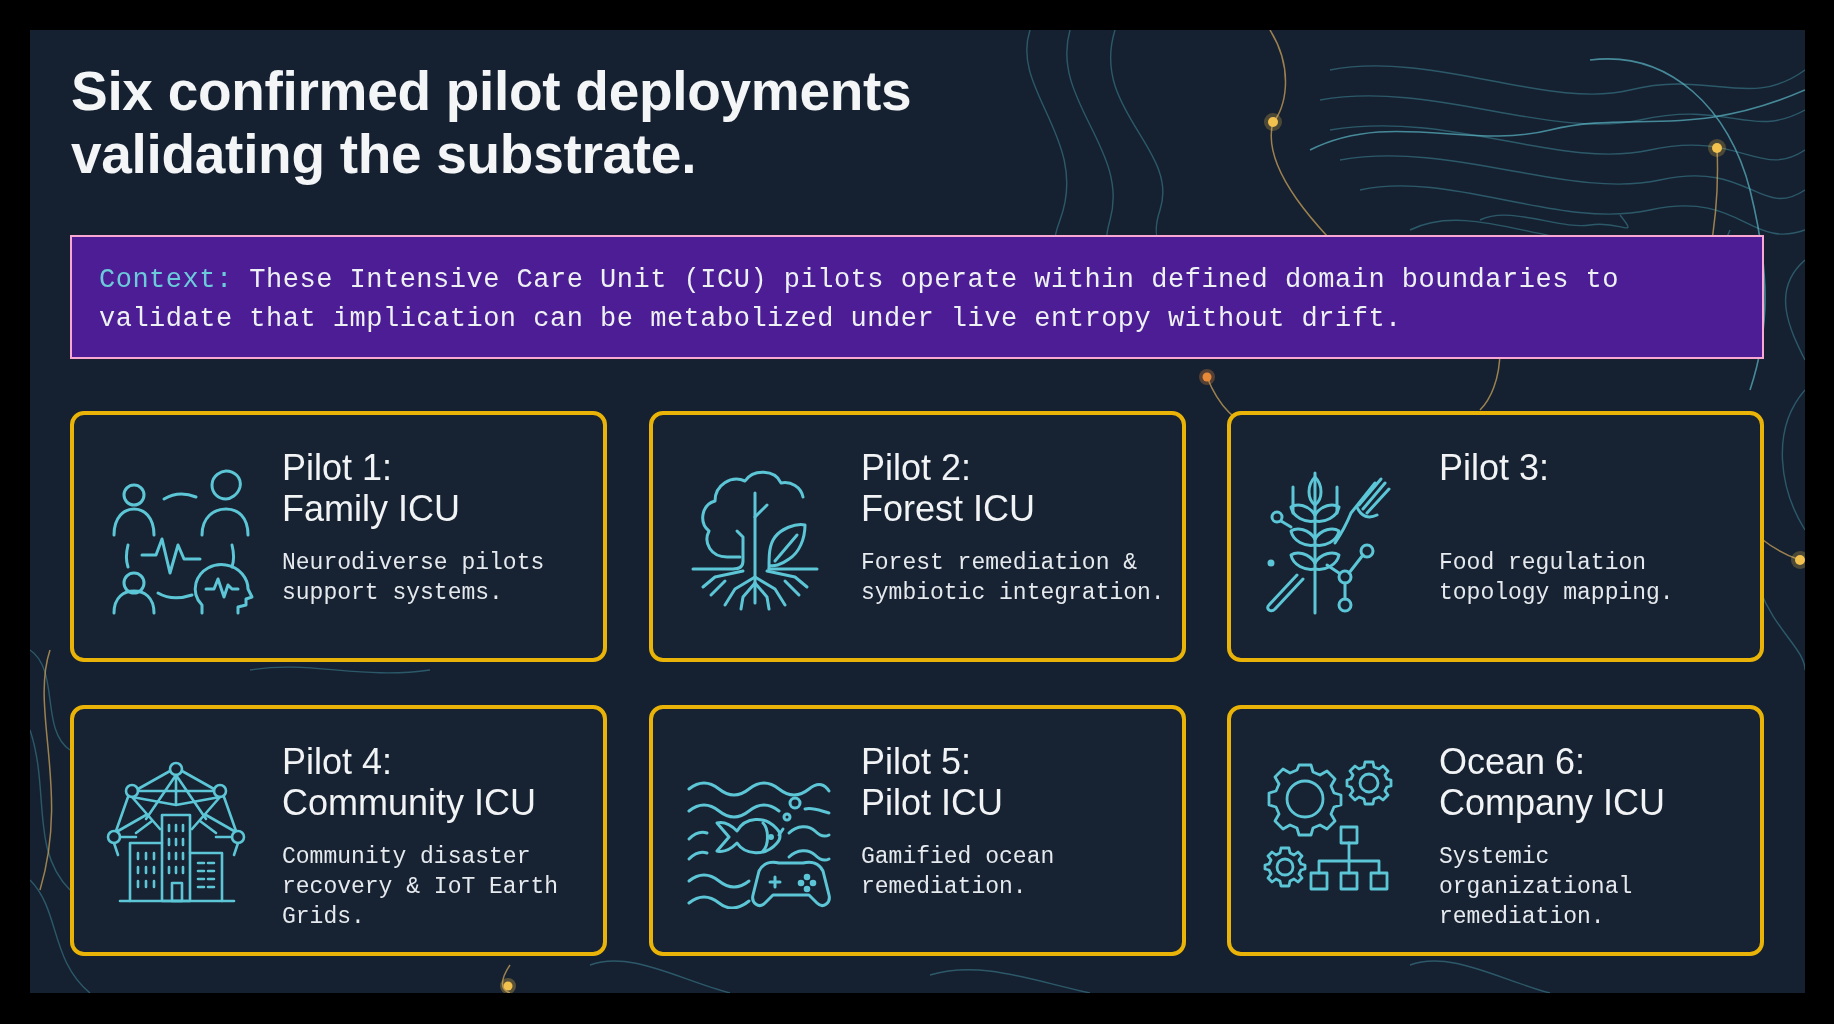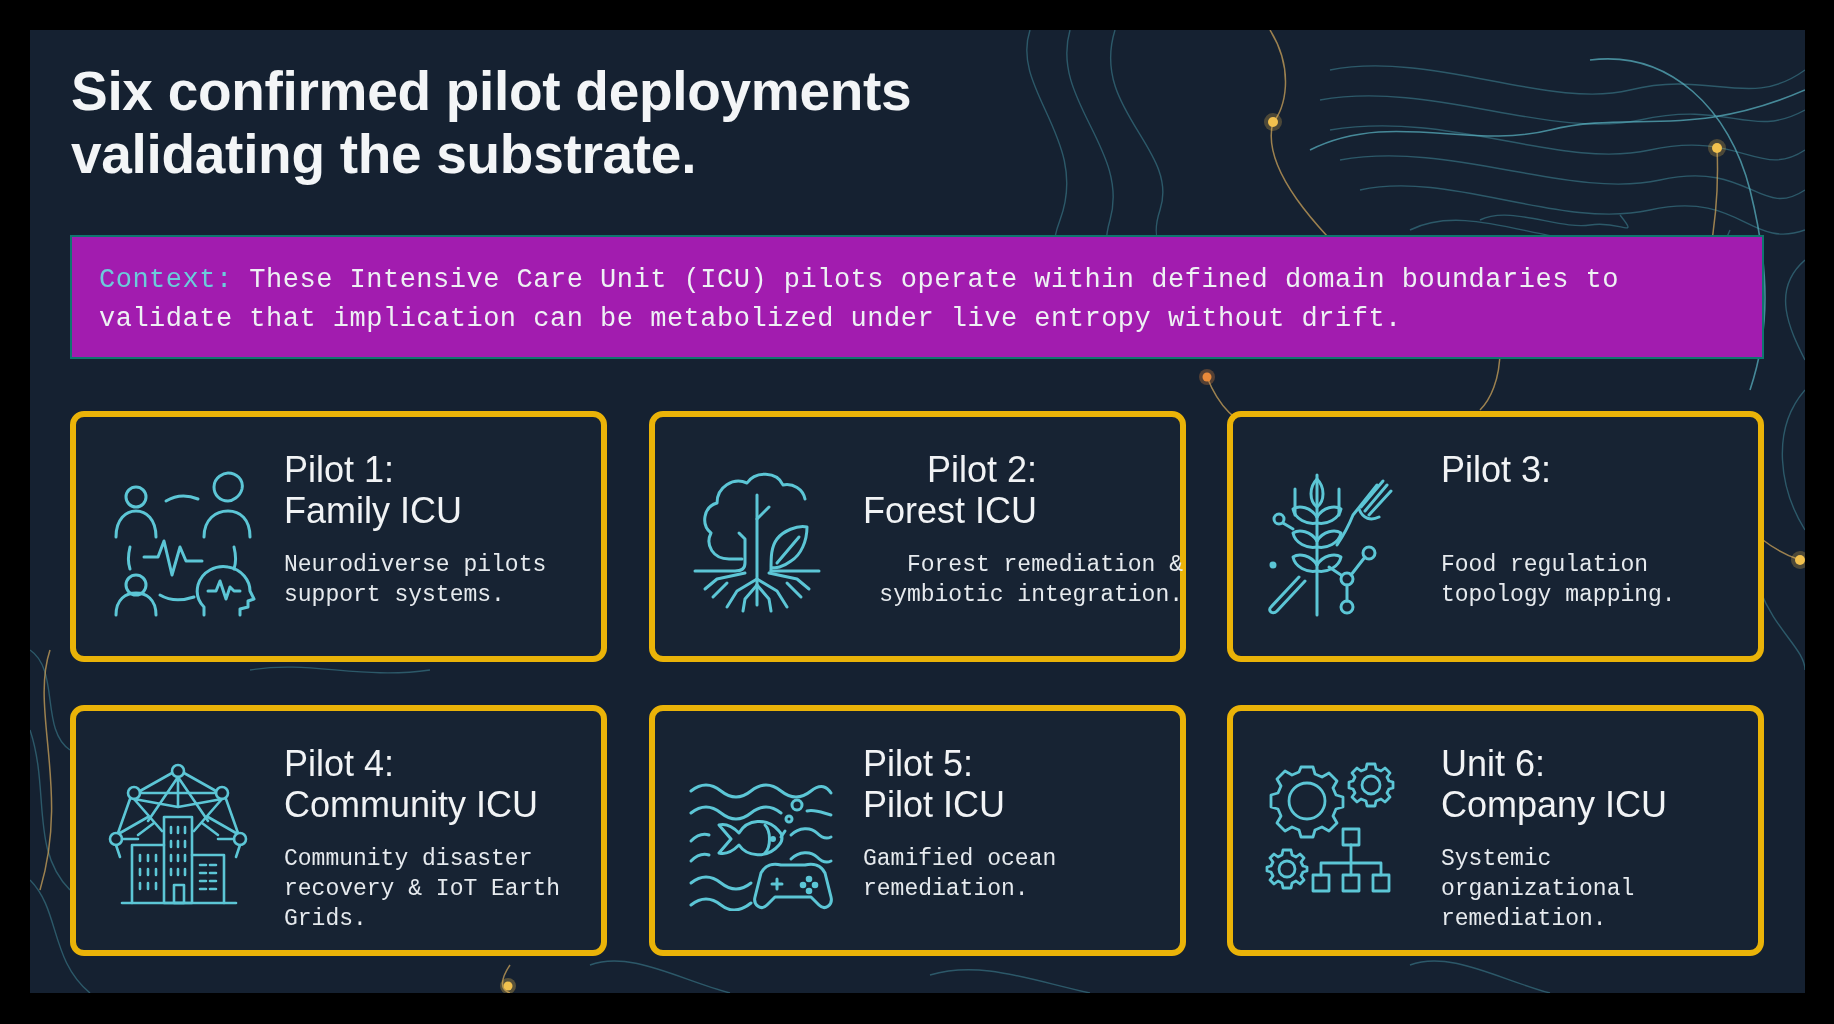--- a/index.html
+++ b/index.html
@@ -13,29 +13,29 @@
   }
   .bg-art { position: absolute; left: 0; top: 0; width: 1775px; height: 963px; }
   .title {
     position: absolute; left: 41px; top: 30px; margin: 0;
     font-family: "Liberation Sans", sans-serif; font-weight: 400;
     font-size: 55px; line-height: 63px; color: #f3f5f7; letter-spacing: -0.3px;
   }
   .title span { display: block; font-weight: bold; }
   .context {
     position: absolute; left: 40px; top: 205px; width: 1694px; height: 124px;
-    box-sizing: border-box; border: 2px solid #0f766e; background: #a21caf;
+    box-sizing: border-box; border: 2px solid #f9a8d4; background: #4c1d95;
     padding: 24px 0 0 27px;
     font-family: "Liberation Mono", "DejaVu Sans Mono", monospace;
     font-size: 27px; letter-spacing: 0.5px; line-height: 39px; color: #eef1f4;
   }
   .context .label { color: #6ccbdb; }
   .card {
     position: absolute; width: 537px; height: 251px; box-sizing: border-box;
-    border: 6px solid #eab308; border-radius: 14px; background: #172333;
+    border: 4px solid #eab308; border-radius: 14px; background: #172333;
   }
   .card .icon { position: absolute; left: 32px; top: 50px; width: 150px; height: 150px; }
   .card .icon svg { width: 150px; height: 150px; }
   .card .heading {
     position: absolute; left: 208px; top: 32px; font-family: "Liberation Sans", sans-serif;
     font-size: 36px; line-height: 41px; color: #f1f3f5;
   }
   .card .heading span { display: block; }
   .card .desc {
     position: absolute; left: 208px; top: 133px; width: 320px;
@@ -128,21 +128,21 @@
       </svg>
     </div>
     <div class="heading">
       <span>Pilot 1:</span>
       <span>Family ICU</span>
     </div>
     <div class="desc">Neurodiverse pilots
 support systems.</div>
   </div>
 
-  <div class="card" style="left:619px; top:381px;text-align:right;">
+  <div class="card" style="left:619px; top:381px;">
     <div class="icon">
       <svg viewBox="0 0 150 150" fill="none" stroke="#5cc6d6" stroke-width="3" stroke-linecap="round" stroke-linejoin="round">
         <path d="M55 92 H 42 C 26 92, 18 78, 24 66 C 14 58, 16 40, 30 36 C 30 20, 46 10, 60 16 C 68 4, 90 4, 96 18 C 106 16, 116 22, 118 32"></path>
         <path d="M70 28 V 138"></path>
         <path d="M70 52 L 82 40"></path>
         <path d="M52 66 L 58 72 V 96 C 58 102, 54 104, 48 104 H 8"></path>
         <path d="M84 104 C 84 90, 84 80, 90 72 C 96 64, 110 58, 120 60 C 120 74, 114 88, 104 94 C 96 100, 88 102, 84 100"></path>
         <path d="M90 96 L 112 70"></path>
         <path d="M84 104 H 132"></path>
         <path d="M70 112 L 50 124 L 40 140"></path>
@@ -281,21 +281,21 @@
           <path d="M-4 -19 H 4 L 5 -14 L 9 -12 L 13 -15 L 17 -11 L 14 -7 L 16 -3 L 20 -2 V 2 L 16 3 L 14 7 L 17 11 L 13 15 L 9 12 L 5 14 L 4 19 H -4 L -5 14 L -9 12 L -13 15 L -17 11 L -14 7 L -16 3 L -20 2 V -2 L -16 -3 L -14 -7 L -17 -11 L -13 -15 L -9 -12 L -5 -14 Z"></path>
         </g>
         <rect x="78" y="68" width="16" height="16"></rect>
         <path d="M86 84 V 102 M 56 102 H 116 M 56 102 V 114 M 86 102 V 114 M 116 102 V 114"></path>
         <rect x="48" y="114" width="16" height="16"></rect>
         <rect x="78" y="114" width="16" height="16"></rect>
         <rect x="108" y="114" width="16" height="16"></rect>
       </svg>
     </div>
     <div class="heading">
-      <span>Unit 6:</span>
+      <span>Ocean 6:</span>
       <span>Company ICU</span>
     </div>
     <div class="desc">Systemic
 organizational
 remediation.</div>
   </div>
 
 </div>
 
 </body></html>

